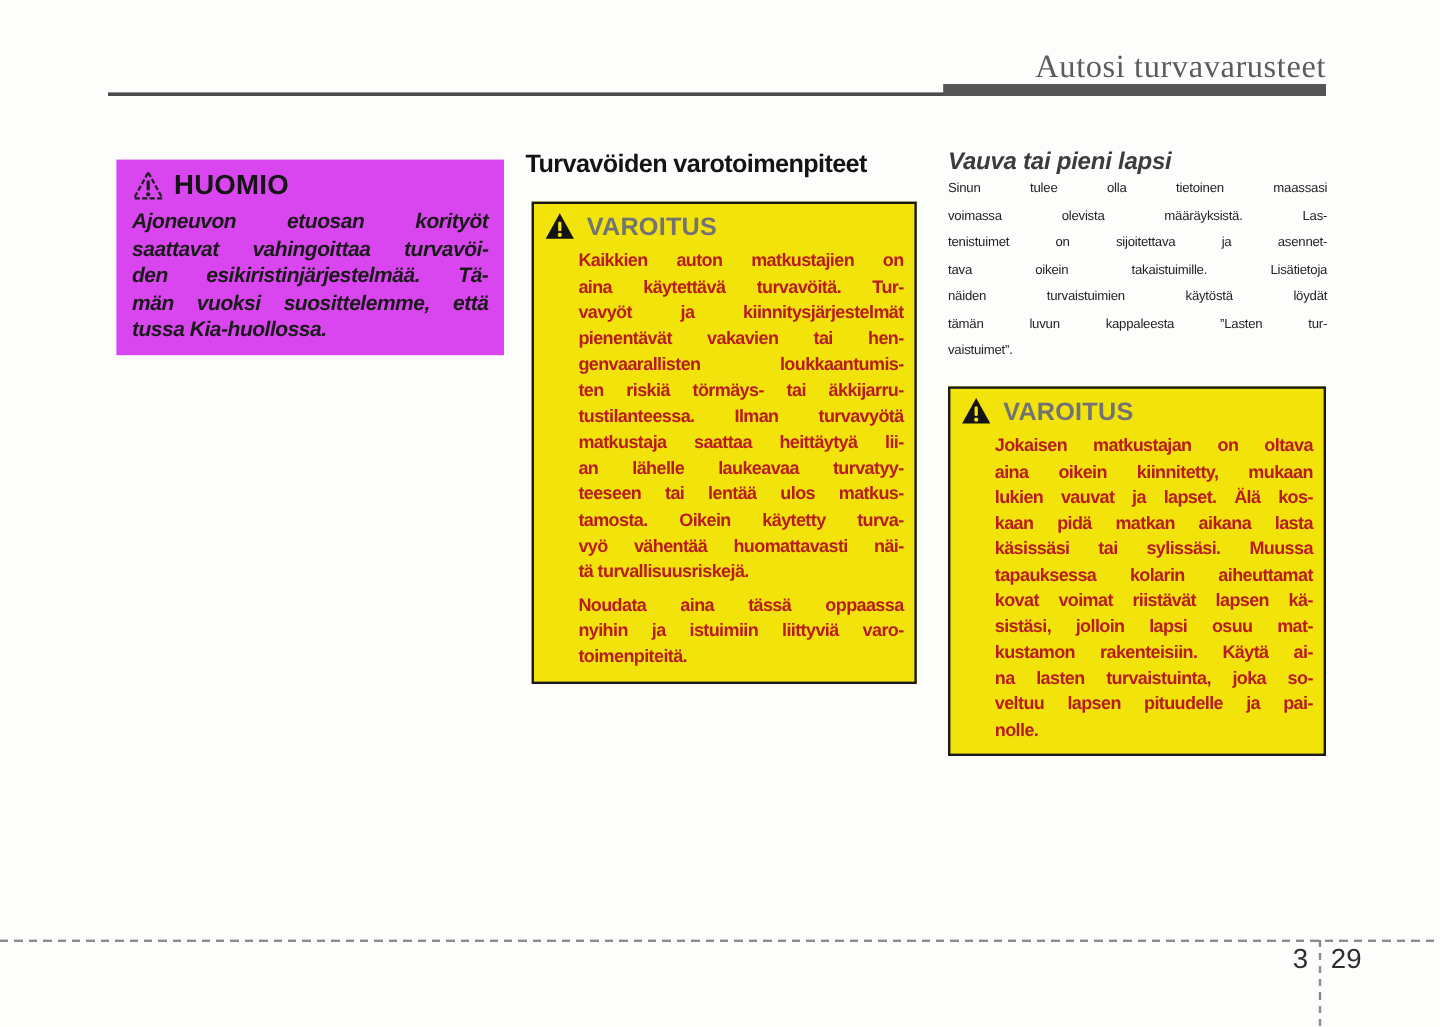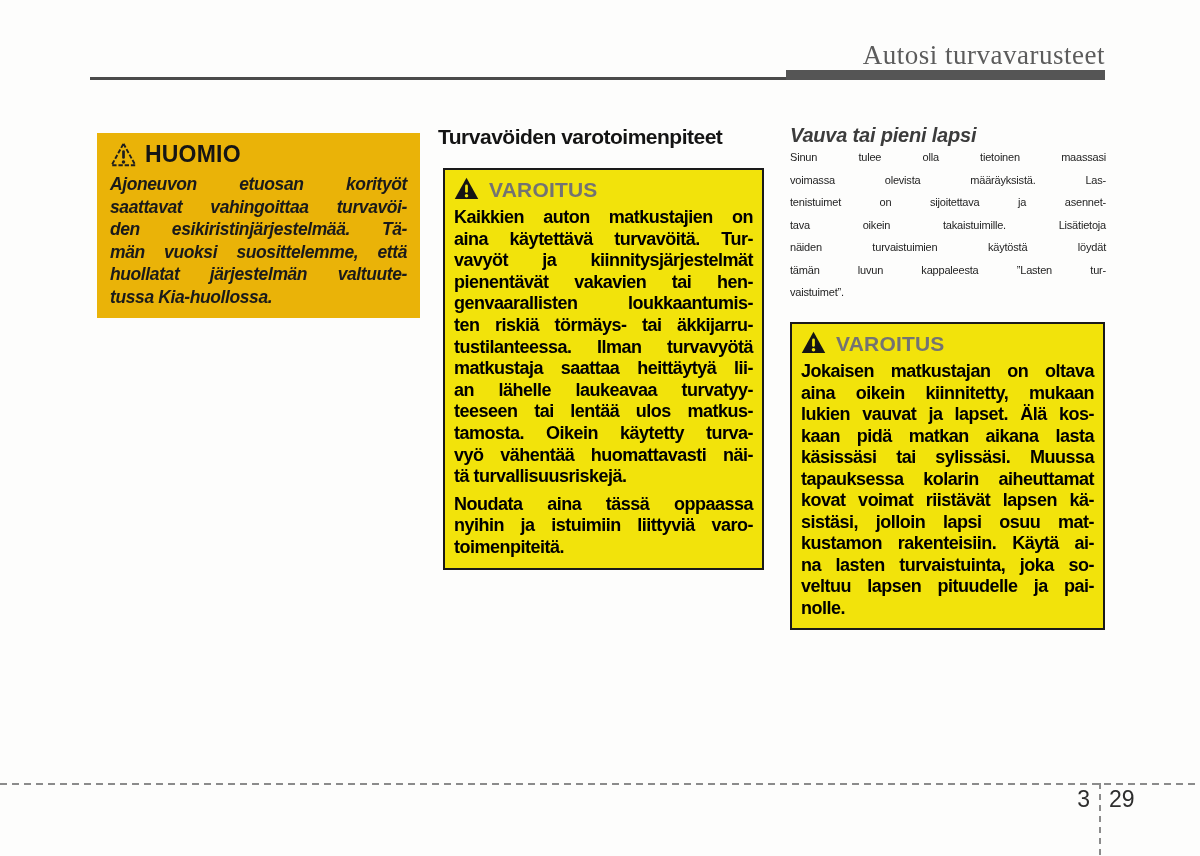--- a/index.html
+++ b/index.html
@@ -30,21 +30,21 @@
     background: #555555;
   }
 
   
   .jline { text-align: justify; text-align-last: justify; }
   .jline.last { text-align-last: left; }
 
   
   .caution-box {
     position: absolute; left: 97px; top: 133px; width: 323px;
-    background: #eab308;
+    background: #d946ef;
     padding: 8px 13px 10px 13px;
     box-sizing: border-box;
   }
   .box-head { display: flex; align-items: center; gap: 8px; margin-bottom: 5px; }
   .box-head .tri { width: 27px; height: 25px; flex: 0 0 auto; }
   .caution-title {
     font-weight: 700; font-size: 23px; letter-spacing: 0.2px; color: #151515;
   }
   .caution-body {
     font-weight: 700; font-style: italic;
@@ -64,22 +64,23 @@
     box-sizing: border-box;
     padding: 7px 9px 9px 9px;
   }
   #warn-mid { position: absolute; left: 443px; top: 168px; width: 321px; }
   #warn-right { position: absolute; left: 790px; top: 322px; width: 315px; }
   .warning-title {
     font-weight: 700; font-size: 21px; letter-spacing: 0.2px; color: #737373;
   }
   .warning-body {
     font-weight: 700;
-    font-size: 18px; line-height: 21.6px; letter-spacing: -0.5px;
-    color: #000000;
+    font-size: 15px; line-height: 21.6px; letter-spacing: -0.5px;
+    color: #b91c1c;
+    margin-left: 28px;
   }
   .warning-body + .warning-body { margin-top: 6px; }
   #warn-right .warning-body { line-height: 21.5px; }
 
   
   .right-heading {
     position: absolute; left: 790px; top: 124px; margin: 0;
     font-weight: 700; font-style: italic;
     font-size: 20px; letter-spacing: -0.2px; color: #3c3c3c;
     white-space: nowrap;
@@ -126,21 +127,20 @@
           <circle cx="50" cy="74" r="6.5" fill="#1e1e1e"></circle>
         </svg>
       </span>
       <span class="caution-title">HUOMIO</span>
     </div>
     <div class="caution-body">
         <div class="jline">Ajoneuvon etuosan korityöt</div>
         <div class="jline">saattavat vahingoittaa turvavöi-</div>
         <div class="jline">den esikiristinjärjestelmää. Tä-</div>
         <div class="jline">män vuoksi suosittelemme, että</div>
-        <div class="jline">huollatat järjestelmän valtuute-</div>
         <div class="jline last">tussa Kia-huollossa.</div>
       </div>
   </aside>
 
   <h2 class="mid-heading">Turvavöiden varotoimenpiteet</h2>
 
   <div class="warning-box" id="warn-mid">
     <div class="box-head">
       <span class="tri">
         <svg viewBox="0 0 100 92" width="25" height="23">

